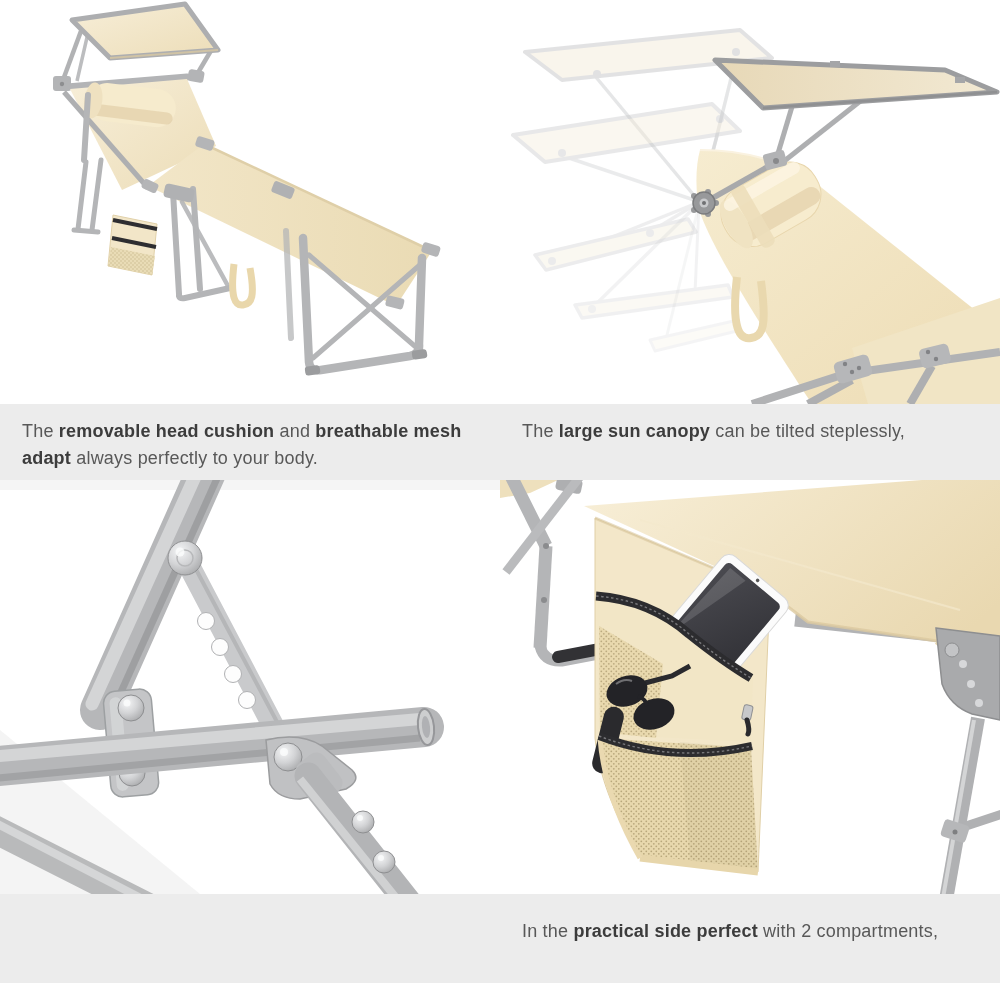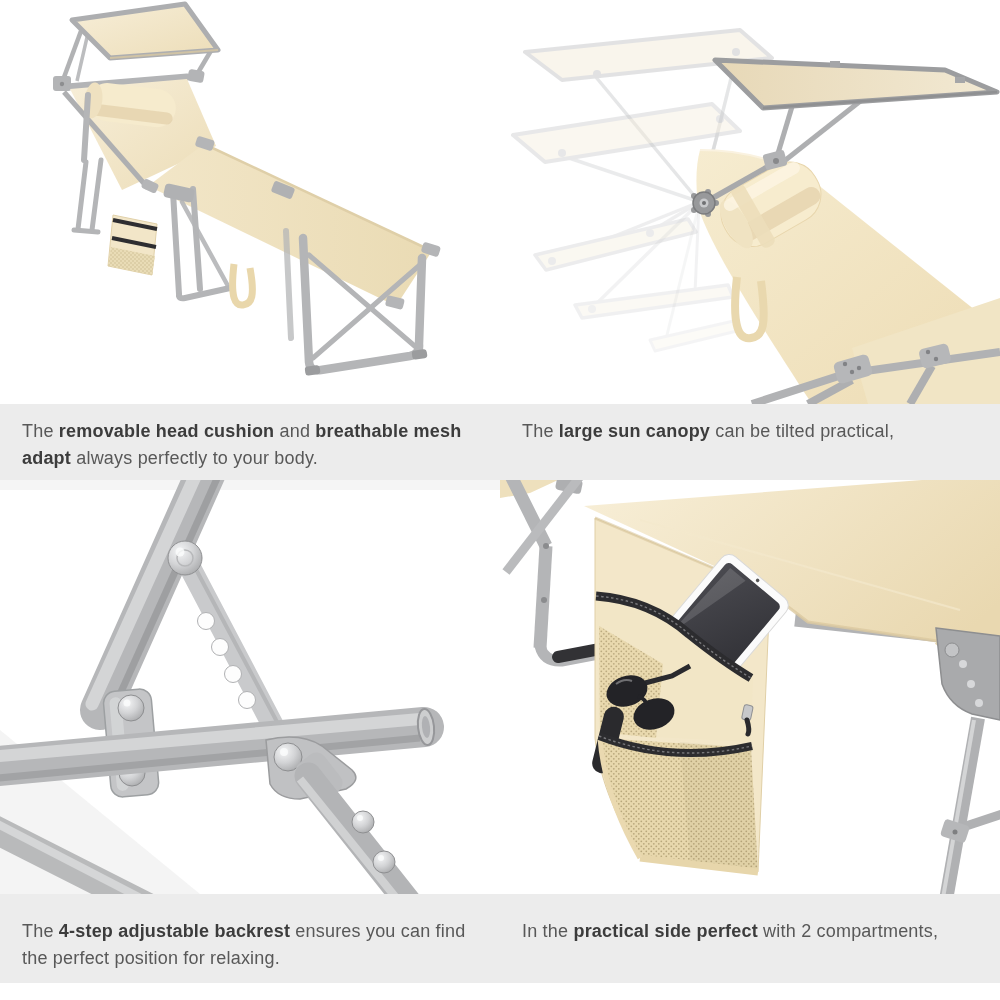--- a/index.html
+++ b/index.html
@@ -204,21 +204,21 @@
           <circle cx="352" cy="372" r="2.2" fill="#828386"></circle>
         <circle cx="359" cy="368" r="2.2" fill="#828386"></circle>
           <circle cx="428" cy="352" r="2.2" fill="#828386"></circle>
         <circle cx="436" cy="359" r="2.2" fill="#828386"></circle>
       </g>
     </svg>
   </figure>
 
   <div class="band band1">
     <p class="cap cap-left"><span>The </span><b>removable head cushion</b><span> and </span><b>breathable mesh</b><br><b>adapt</b><span> always perfectly to your body.</span></p>
-    <p class="cap cap-right"><span>The </span><b>large sun canopy</b><span> can be tilted practical,</span><br></p>
+    <p class="cap cap-right"><span>The </span><b>large sun canopy</b><span> can be tilted steplessly,</span><br></p>
   </div>
 
   <figure class="photo p3">
     <svg width="500" height="414" viewBox="0 0 500 414">
       <defs>
         <radialGradient id="g3dome" cx="0.35" cy="0.3" r="0.9">
           <stop offset="0" stop-color="#f4f5f6"></stop>
             <stop offset="0.45" stop-color="#d3d4d6"></stop>
             <stop offset="1" stop-color="#9b9c9e"></stop>
         </radialGradient>
@@ -359,19 +359,18 @@
         <line x1="478" y1="238" x2="446" y2="420" stroke="#b0b1b3" stroke-width="14"></line>
         <line x1="474" y1="240" x2="443" y2="418" stroke="#d4d5d6" stroke-width="4"></line>
         <line x1="448" y1="352" x2="502" y2="334" stroke="#b0b1b3" stroke-width="9"></line>
         <rect x="442" y="342" width="26" height="18" rx="4" fill="#b6b7b9" transform="rotate(18 455 351)"></rect>
         <circle cx="455" cy="352" r="2.5" fill="#7e7f81"></circle>
       </g>
     </svg>
   </figure>
 
   <div class="band band2">
-    <p class="cap cap-left"><span>The </span><b>4-step adjustable backrest</b><span> ensures you can find</span><br><span>the perfect position for relaxing.</span></p>
     <p class="cap cap-right"><span>In the </span><b>practical side perfect</b><span> with 2 compartments,</span><br></p>
   </div>
 
   <div class="footer-strip"></div>
 
 </div>
 
 </body></html>

